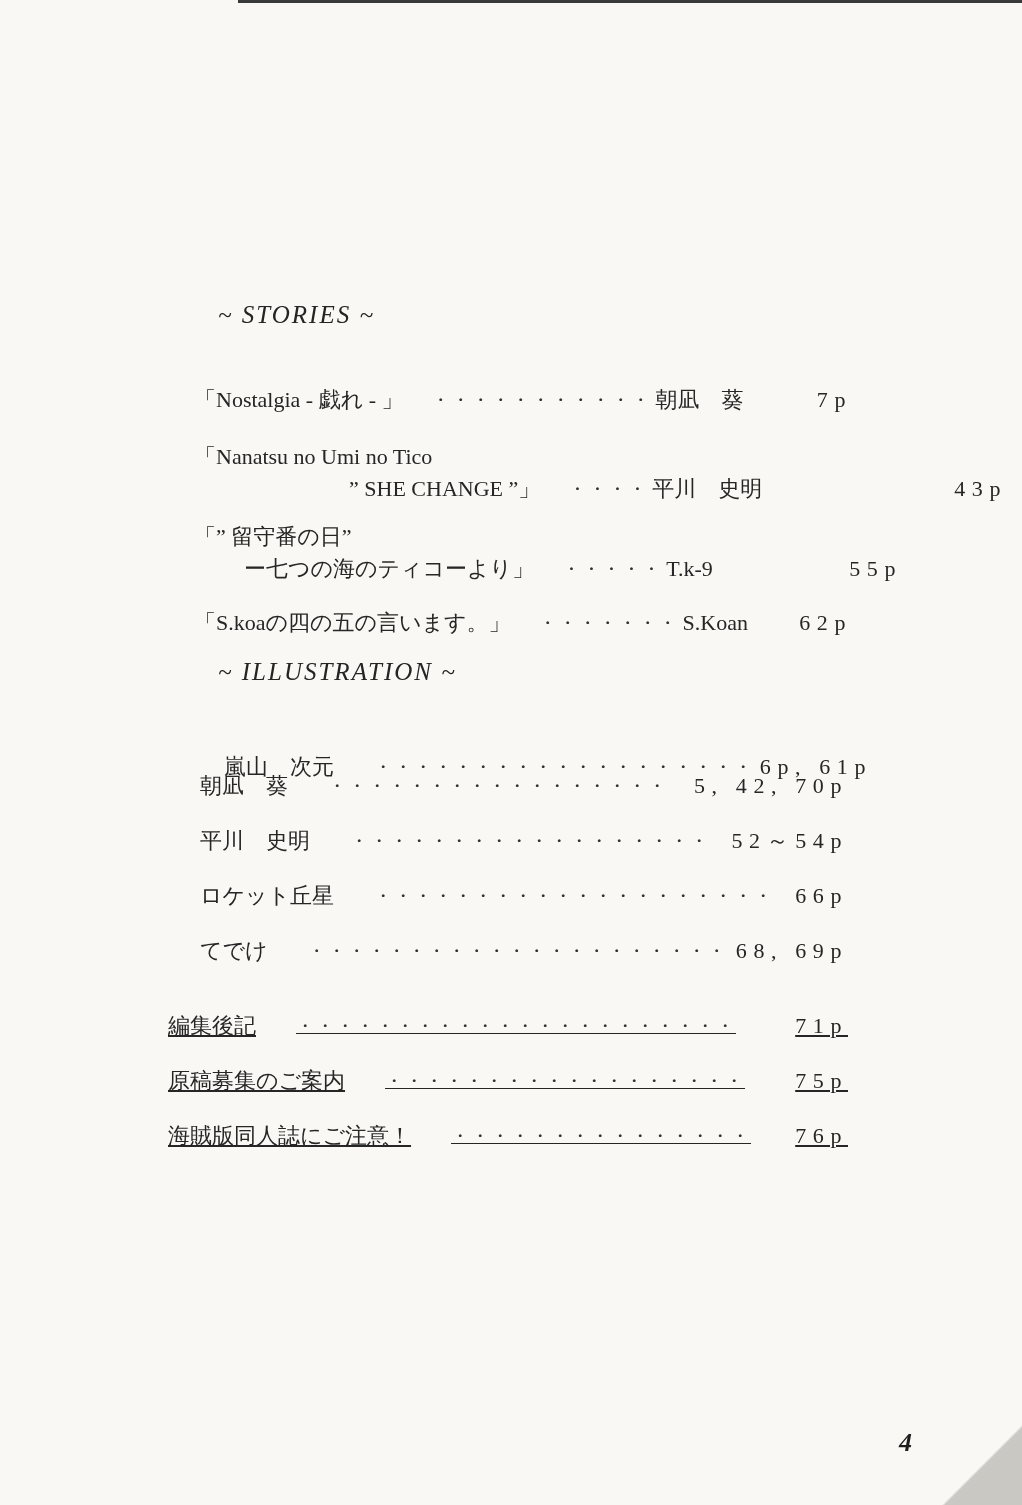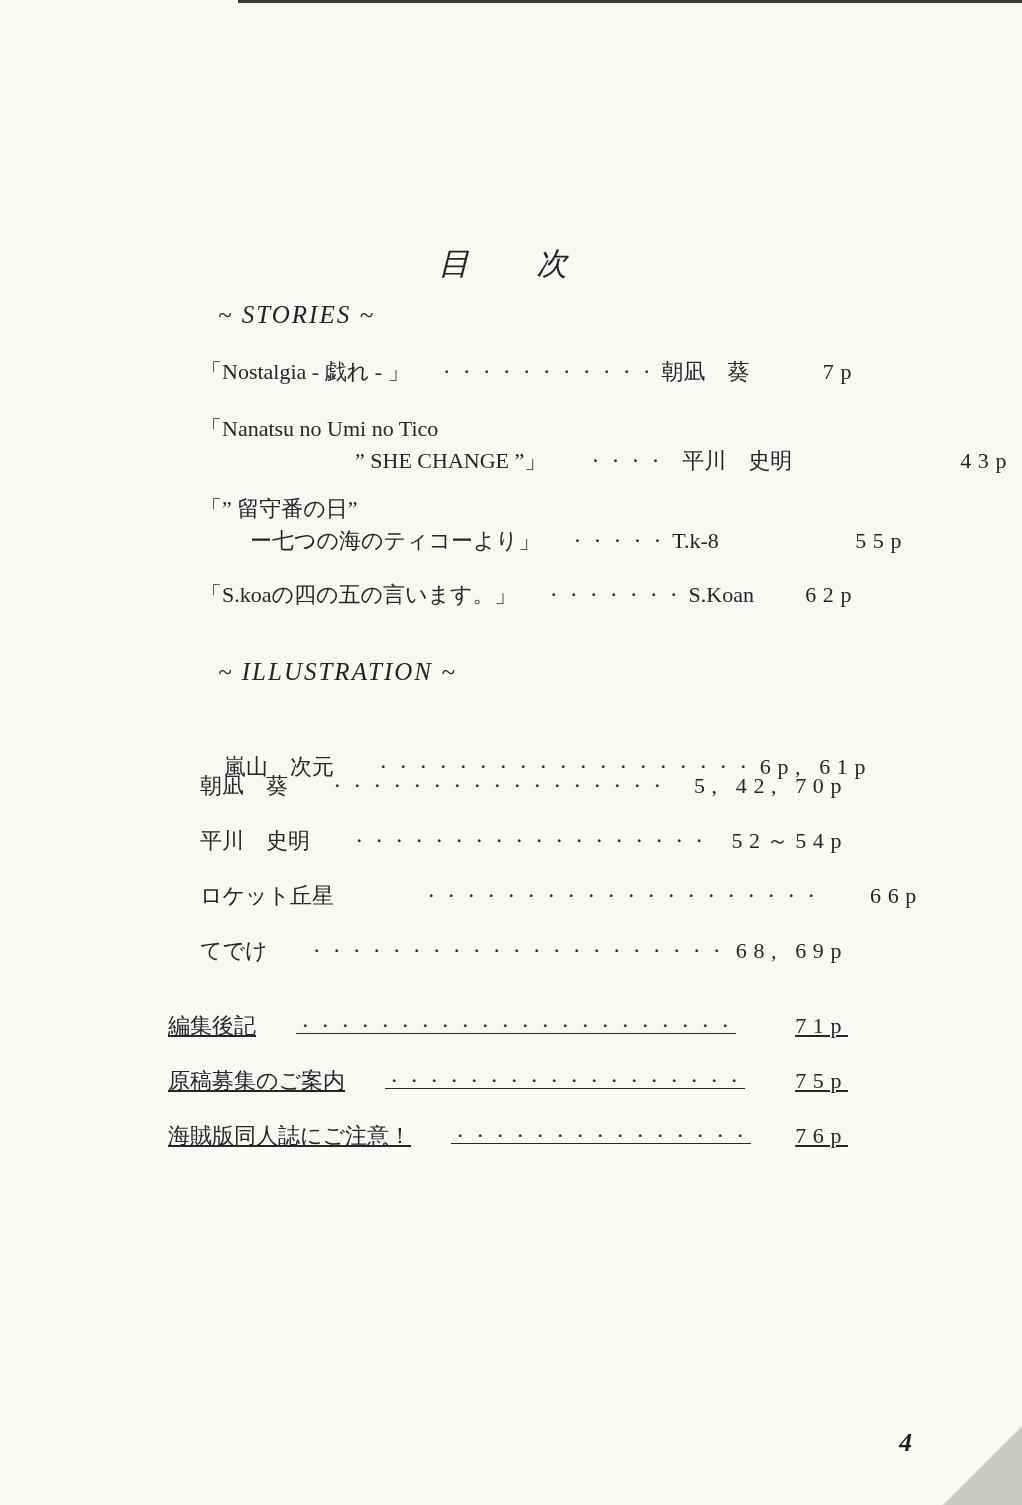--- a/index.html
+++ b/index.html
@@ -35,51 +35,50 @@
     margin-left:37px;
   }
   .h-stories{top:301px;}
   .h-illustration{top:658px;}
   .toc-row{
     position:absolute;
     display:flex;align-items:baseline;
     font-size:22px;line-height:30px;
     white-space:nowrap;color:#262626;
   }
-  .story-row{left:200px;width:658px;}
+  .story-row{left:194px;width:658px;margin-top:28px;}
   .illus-row{left:200px;width:648px;}
   .misc-row{left:168px;width:680px;text-decoration:underline;}
   .dots{
     font-size:18px;letter-spacing:2px;color:#333;
     margin-left:28px;
     align-self:center;
   }
   .illus-row .dots,.misc-row .dots{margin-left:40px;}
   .author{margin-left:4px;}
   .page-num{
     margin-left:auto;
     letter-spacing:0.30em;
     font-size:22px;
   }
-  .indent-2-2{padding-left:155px;gap:12px;}
+  .indent-2-2{padding-left:155px;}
   .indent-3-2{padding-left:50px;}
   .folio{
     position:absolute;top:1428px;left:899px;
     font-size:26px;font-weight:bold;font-style:italic;
     color:#1e1e1e;
   }
 </style>
 </head>
 <body>
 
 <div class="scan-page">
 
   <div class="artifact-top"></div>
 
-  <div class="doc-title">目　次</div>
 
   <div class="section-heading h-stories">~ STORIES ~</div>
 
   <div class="toc-row story-row" style="top:357px;">
     <span>「Nostalgia - 戯れ - 」</span>
     <span class="dots">・・・・・・・・・・・</span>
     <span class="author">朝凪　葵</span>
     <span class="page-num">7p</span>
   </div>
 
@@ -92,21 +91,21 @@
     <span class="author">平川　史明</span>
     <span class="page-num">43p</span>
   </div>
 
   <div class="toc-row story-row" style="top:494px;">
     <span>「” 留守番の日”</span>
   </div>
   <div class="toc-row story-row indent-3-2" style="top:526px;">
     <span>ー七つの海のティコーより」</span>
     <span class="dots">・・・・・</span>
-    <span class="author">T.k-8</span>
+    <span class="author">T.k-9</span>
     <span class="page-num">55p</span>
   </div>
 
   <div class="toc-row story-row" style="top:580px;">
     <span>「S.koaの四の五の言います。」</span>
     <span class="dots">・・・・・・・</span>
     <span class="author">S.Koan</span>
     <span class="page-num">62p</span>
   </div>
 
@@ -120,21 +119,21 @@
   <div class="toc-row illus-row" style="top:771px;">
     <span>朝凪　葵</span>
     <span class="dots">・・・・・・・・・・・・・・・・・</span>
     <span class="page-num">5, 42, 70p</span>
   </div>
   <div class="toc-row illus-row" style="top:826px;">
     <span>平川　史明</span>
     <span class="dots">・・・・・・・・・・・・・・・・・・</span>
     <span class="page-num">52～54p</span>
   </div>
-  <div class="toc-row illus-row" style="top:881px;gap:48px;">
+  <div class="toc-row illus-row" style="top:881px;">
     <span>ロケット丘星</span>
     <span class="dots">・・・・・・・・・・・・・・・・・・・・</span>
     <span class="page-num">66p</span>
   </div>
   <div class="toc-row illus-row" style="top:936px;text-align:center;">
     <span>てでけ</span>
     <span class="dots">・・・・・・・・・・・・・・・・・・・・・</span>
     <span class="page-num">68, 69p</span>
   </div>
 

